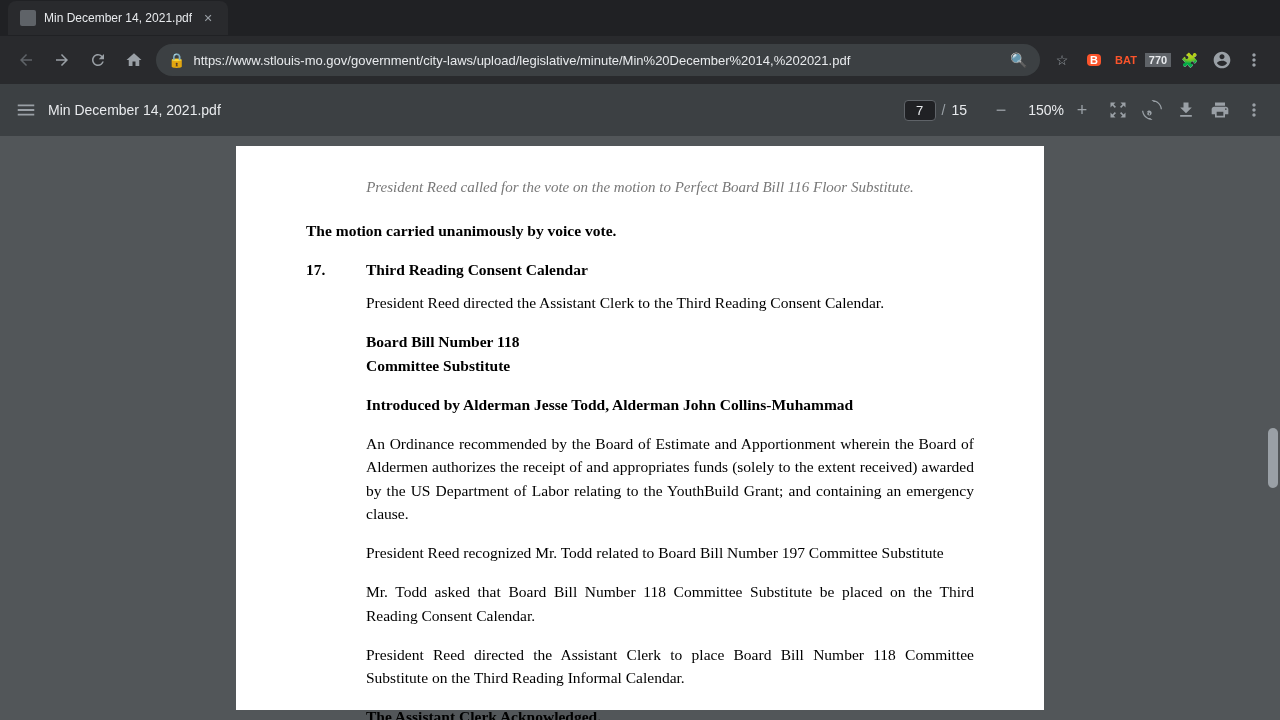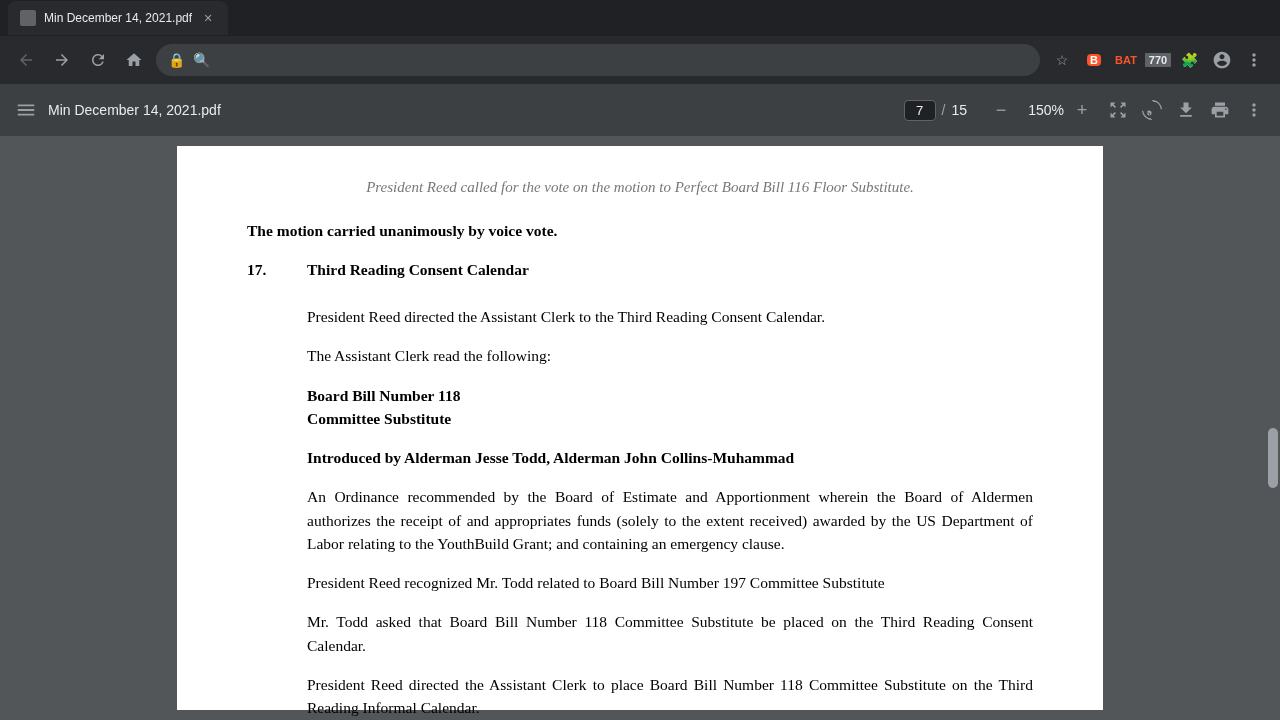--- a/index.html
+++ b/index.html
@@ -280,21 +280,21 @@
       height: calc(720px - 36px - 48px - 52px);
       overflow: hidden;
       display: flex;
       justify-content: center;
       padding: 10px 0;
       position: relative;
     }
 
     .pdf-page {
       background: white;
-      width: 926px;
+      width: 808px;
       min-height: 100%;
       padding: 30px 70px;
       font-family: Georgia, 'Times New Roman', serif;
       font-size: 15.5px;
       line-height: 1.5;
       color: #000;
       position: relative;
     }
 
     .pdf-paragraph {
@@ -320,21 +320,21 @@
       font-size: 15.5px;
     }
 
     .pdf-section-content {
       flex: 1;
     }
 
     .pdf-section-title {
       font-weight: bold;
       font-size: 15.5px;
-      margin-bottom: 24px;
+      margin-bottom: 10px;
     }
 
     
     .pdf-content-area::-webkit-scrollbar {
       width: 12px;
     }
 
     
     .scrollbar-track {
       position: absolute;
@@ -384,20 +384,21 @@
         </svg>
     </div>
     <div class="nav-btn">
       <svg viewBox="0 0 24 24">
           <path d="M10 20v-6h4v6h5v-8h3L12 3 2 12h3v8z"></path>
         </svg>
     </div>
 
     <div class="address-bar">
       <span class="address-lock">🔒</span>
+      <span class="address-text">https://www.stlouis-mo.gov/government/city-laws/upload/legislative/minute/Min%20December%2014,%202021.pdf</span>
       <span class="address-search">🔍</span>
     </div>
 
     <div class="nav-right-icons">
       <div class="nav-right-icon">☆</div>
       <div class="nav-right-icon">
         <span class="brave-icon">B</span>
       </div>
       <div class="nav-right-icon" style="color:#fb542b; font-weight:bold; font-size:11px;">BAT</div>
       <div class="nav-right-icon">
@@ -476,21 +477,20 @@
 
     <p class="pdf-paragraph">
       <span class="pdf-bold">The motion carried unanimously by voice vote.</span>
     </p>
 
     <div class="pdf-section">
       <div class="pdf-section-number">17.</div>
       <div class="pdf-section-content">
         <p class="pdf-section-title">Third Reading Consent Calendar</p>
         <p class="pdf-paragraph">President Reed directed the Assistant Clerk to the Third Reading Consent Calendar.</p>
-        <p class="pdf-paragraph">The Assistant Clerk read the following:</p>
 
         <p style="margin-bottom: 0;">
           <span class="pdf-bold">Board Bill Number 118</span>
         </p>
         <p style="margin-bottom: 0;">
           <span class="pdf-bold">Committee Substitute</span>
         </p>
         <p class="pdf-paragraph" style="margin-top: 16px;">
           <span class="pdf-bold">Introduced by Alderman Jesse Todd, Alderman John Collins-Muhammad</span>
         </p>

